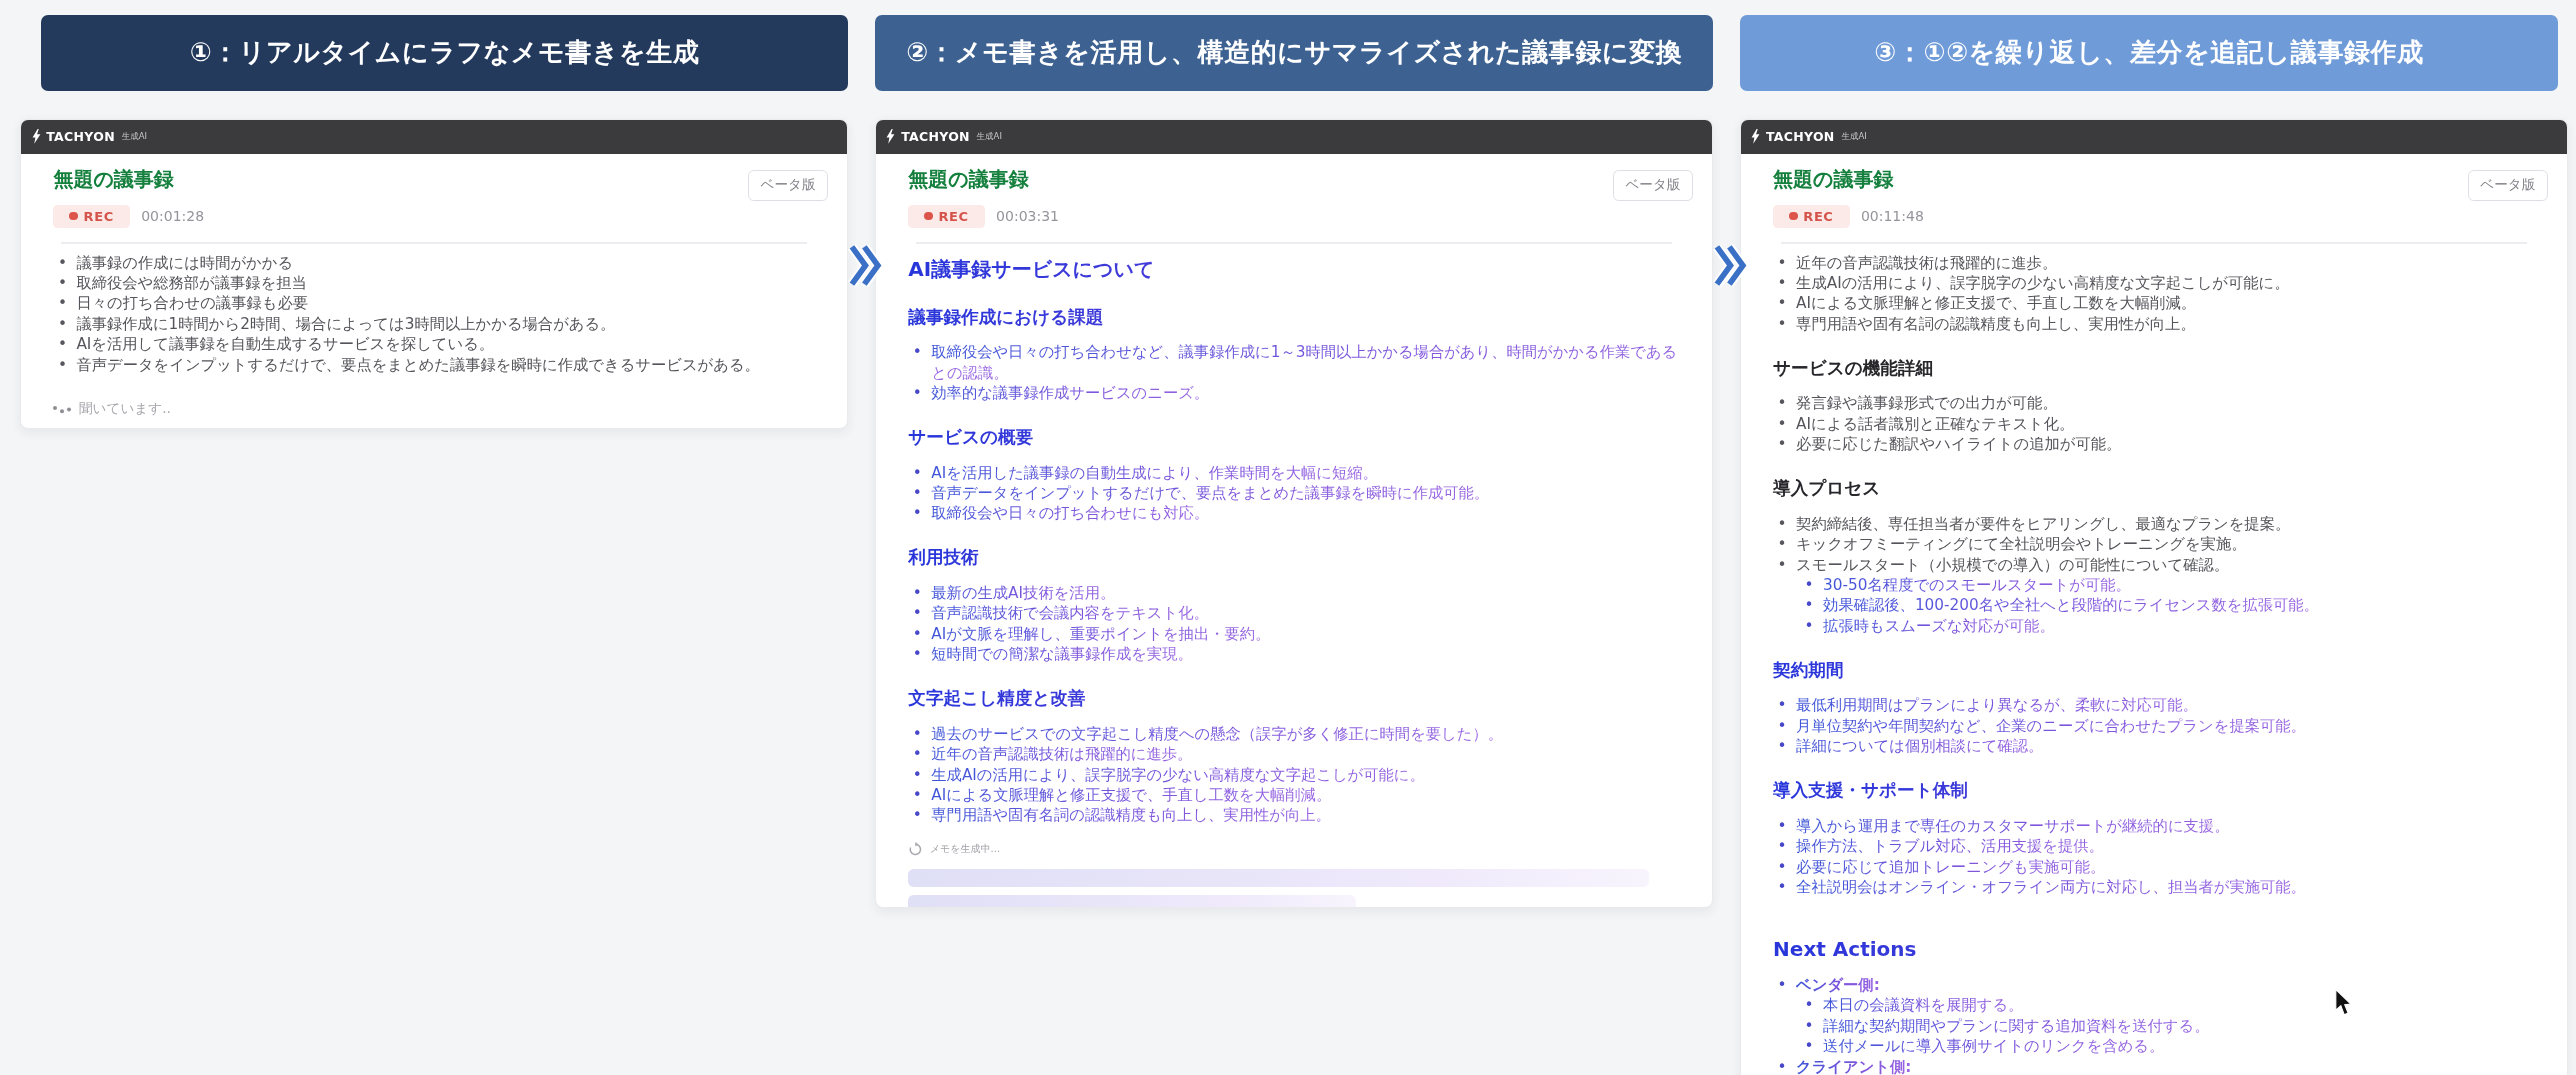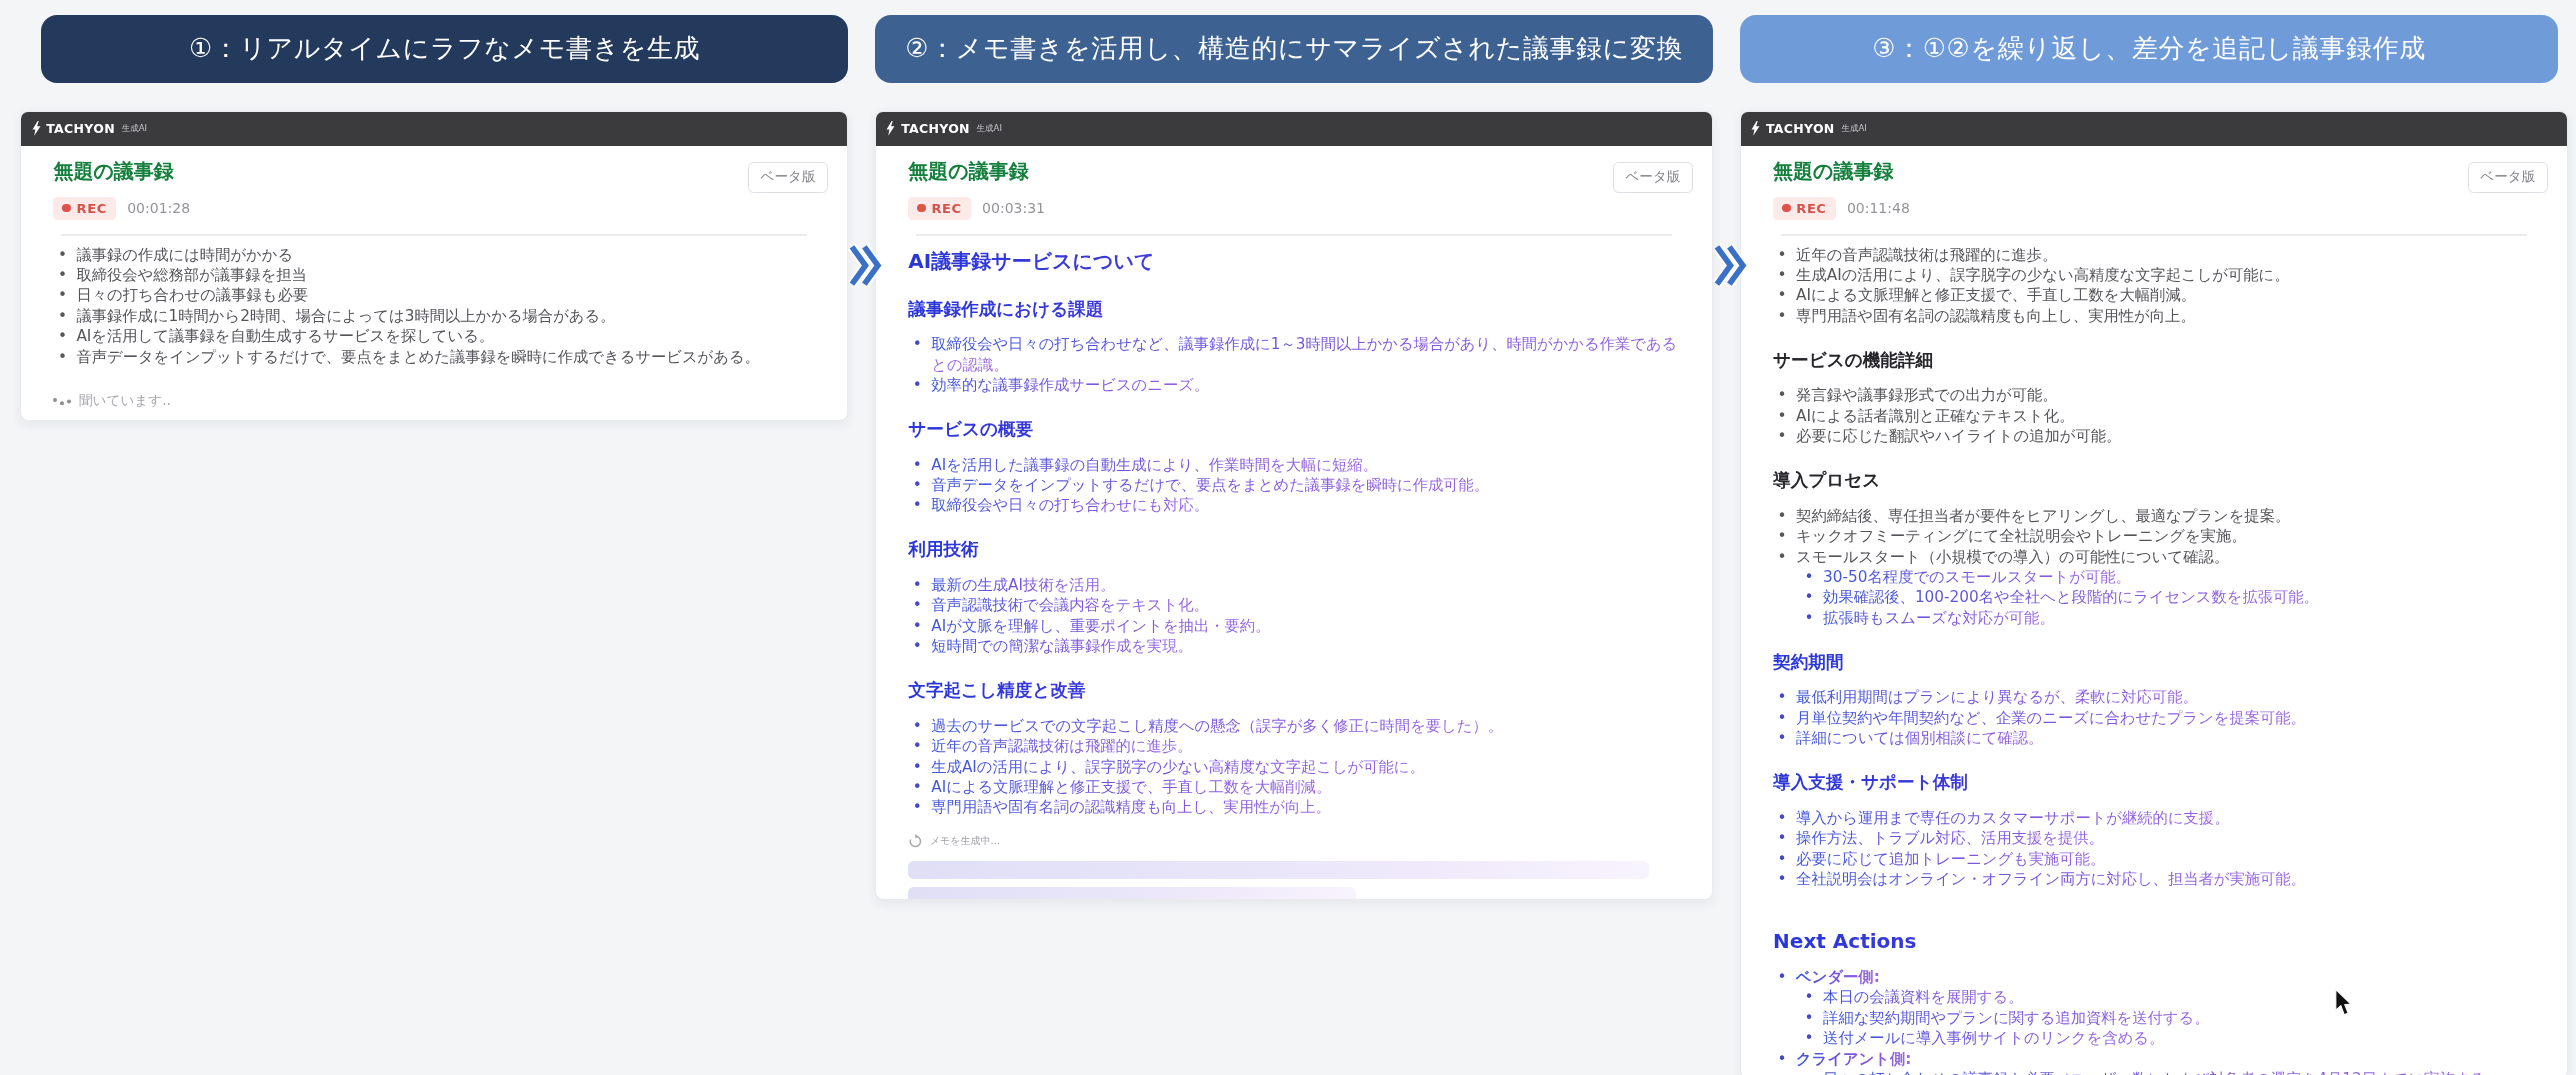--- a/index.html
+++ b/index.html
@@ -10,23 +10,23 @@
     color:#4f4f55;
     overflow:hidden;
   }
   .page { position:relative; width:2576px; height:1076px; overflow:hidden; }
   .cols {
     position:absolute; left:20.4px; top:14.8px; right:8px;
     display:grid; grid-template-columns:1fr 1.012fr 1fr; column-gap:27px;
   }
   .col { min-width:0; }
   .banner {
-    height:68px; border-radius:16px;
+    height:76px; border-radius:7px;
     display:flex; align-items:center; justify-content:center;
-    color:#ffffff; font-size:26px; font-weight:normal; letter-spacing:0.6px; white-space:nowrap;
+    color:#ffffff; font-size:26px; font-weight:bold; letter-spacing:0.6px; white-space:nowrap;
   }
   .col-0 .banner { margin-left:20.4px; background:#233a5c; }
   .col-1 .banner { background:#3d6191; }
   .col-2 .banner { background:#6f9bd9; margin-right:10.2px; }
 
   .card {
     margin-top:28px; background:#ffffff; border-radius:8px;
     border:0.6px solid #e9eaee;
     box-shadow:0 3.4px 10.2px rgba(30,40,60,.07);
     overflow:hidden; display:flex; flex-direction:column;
@@ -46,21 +46,21 @@
   .chead { position:relative; flex:none; padding:12.5px 32px 0; }
   .ctitle { font-size:20px; font-weight:bold; color:#15803d; }
   .beta {
     position:absolute; right:19.3px; top:16px;
     border:1.1px solid #dedee4; border-radius:5.7px; background:#fff;
     padding:5.7px 11.4px; font-size:13.6px; color:#7f7f87;
   }
   .recrow { display:flex; align-items:center; margin-top:11.4px; }
   .recpill {
     display:flex; align-items:center; gap:5.7px;
-    background:#fbeae8; border-radius:4.5px; padding:4px 9px;
+    background:#fbeae8; border-radius:4.5px; padding:4px 16px;
   }
   .recdot { width:8.5px; height:8.5px; border-radius:50%; background:#dd544b; }
   .reclabel { font-size:13px; font-weight:bold; color:#d4544b; letter-spacing:0.6px; }
   .rectime { margin-left:11.4px; font-size:14px; color:#94949b; }
   .cdivider { height:1.1px; background:#ededf1; margin:14.8px 8px 0; }
 
   .cbody { padding:9px 32px 17px; overflow:hidden; flex:1; }
 
   .blk-h1 { font-size:20px; font-weight:bold; margin:3.4px 0 13.6px; }
   .blk-h2 { font-size:17.6px; font-weight:bold; margin:21.6px 0 13.6px; }

